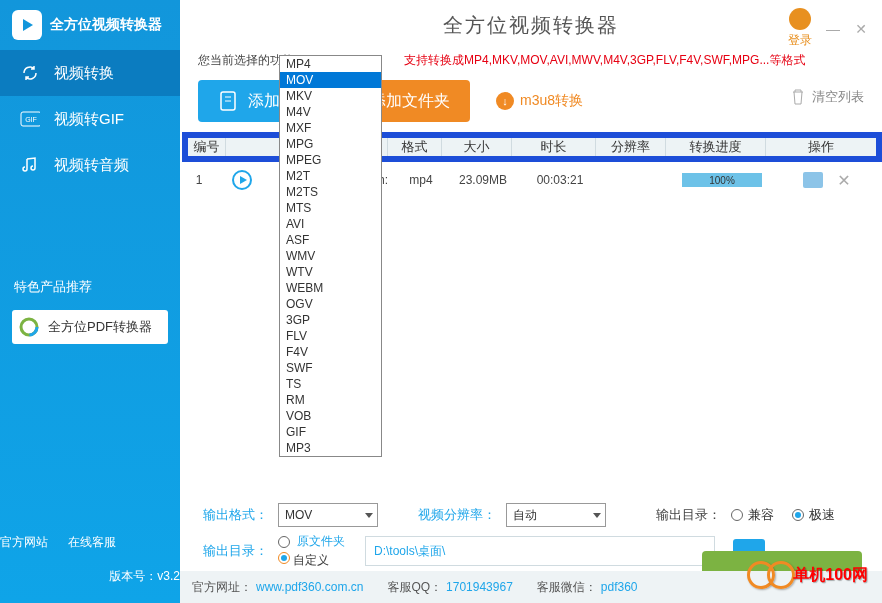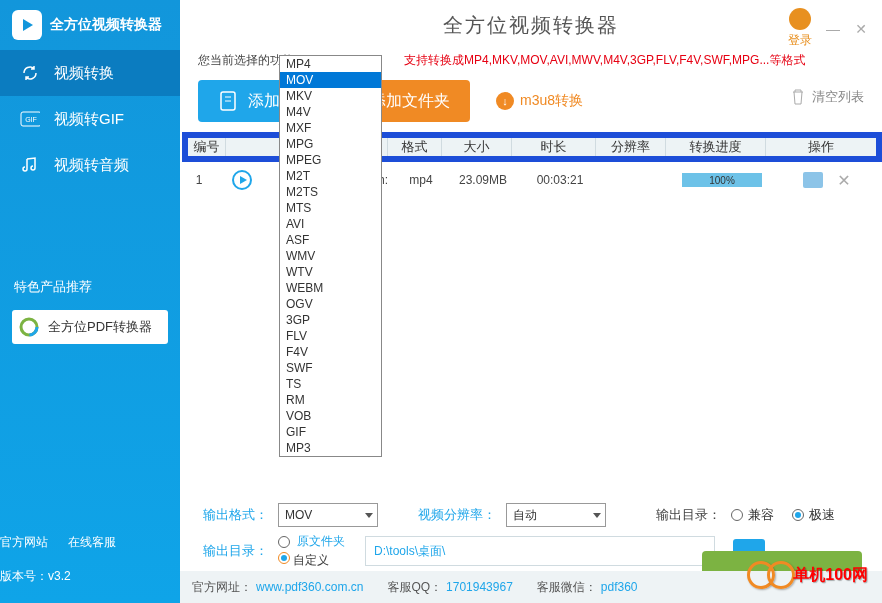--- a/index.html
+++ b/index.html
@@ -10,21 +10,21 @@
 .logo-play { width: 0; height: 0; border-left: 10px solid #1296db; border-top: 6px solid transparent; border-bottom: 6px solid transparent; margin-left: 2px; }
 .logo-text { font-size: 14px; font-weight: bold; }
 .nav-item { height: 46px; display: flex; align-items: center; padding: 0 20px; gap: 14px; cursor: pointer; font-size: 15px; }
 .nav-item.active { background: #0b7cc0; }
 .nav-icon { width: 20px; height: 20px; display: flex; align-items: center; justify-content: center; }
 .recommend-title { font-size: 13px; padding: 10px 14px 8px; margin-top: 80px; }
 .rec-item { margin: 6px 12px; background: #fff; color: #333; height: 34px; display: flex; align-items: center; gap: 8px; border-radius: 3px; cursor: pointer; padding: 0 6px; font-size: 13px; }
 .rec-icon { width: 22px; height: 22px; border-radius: 3px; display: flex; align-items: center; justify-content: center; }
 .footer-links { position: absolute; bottom: 52px; left: 0; width: 180px; display: flex; justify-content: flex-start; gap: 20px; font-size: 12px; }
 .footer-links span { cursor: pointer; }
-.version { position: absolute; bottom: 18px; left: 0; width: 180px; text-align: left; font-size: 12px; }
+.version { position: absolute; bottom: 18px; left: 0; width: 180px; text-align: right; font-size: 12px; }
 .main { position: absolute; left: 180px; top: 0; right: 0; height: 603px; background: #fff; }
 .titlebar { height: 50px; display: flex; align-items: center; justify-content: center; position: relative; }
 .app-title { font-size: 20px; color: #555; letter-spacing: 2px; }
 .titlebar-right { position: absolute; right: 14px; top: 8px; display: flex; align-items: center; gap: 14px; color: #aaa; }
 .user-avatar { display: flex; flex-direction: column; align-items: center; font-size: 12px; color: #e89020; }
 .avatar-circle { width: 22px; height: 22px; background: #e89020; border-radius: 50%; margin-bottom: 2px; }
 .win-btn { width: 14px; height: 14px; cursor: pointer; display: flex; align-items: center; justify-content: center; font-size: 14px; }
 .hint-row { padding: 0 18px; font-size: 12px; color: #444; height: 20px; display: flex; align-items: center; }
 .hint-red { color: #e60012; }
 .toolbar { padding: 10px 18px; display: flex; gap: 20px; align-items: center; position: relative; }

